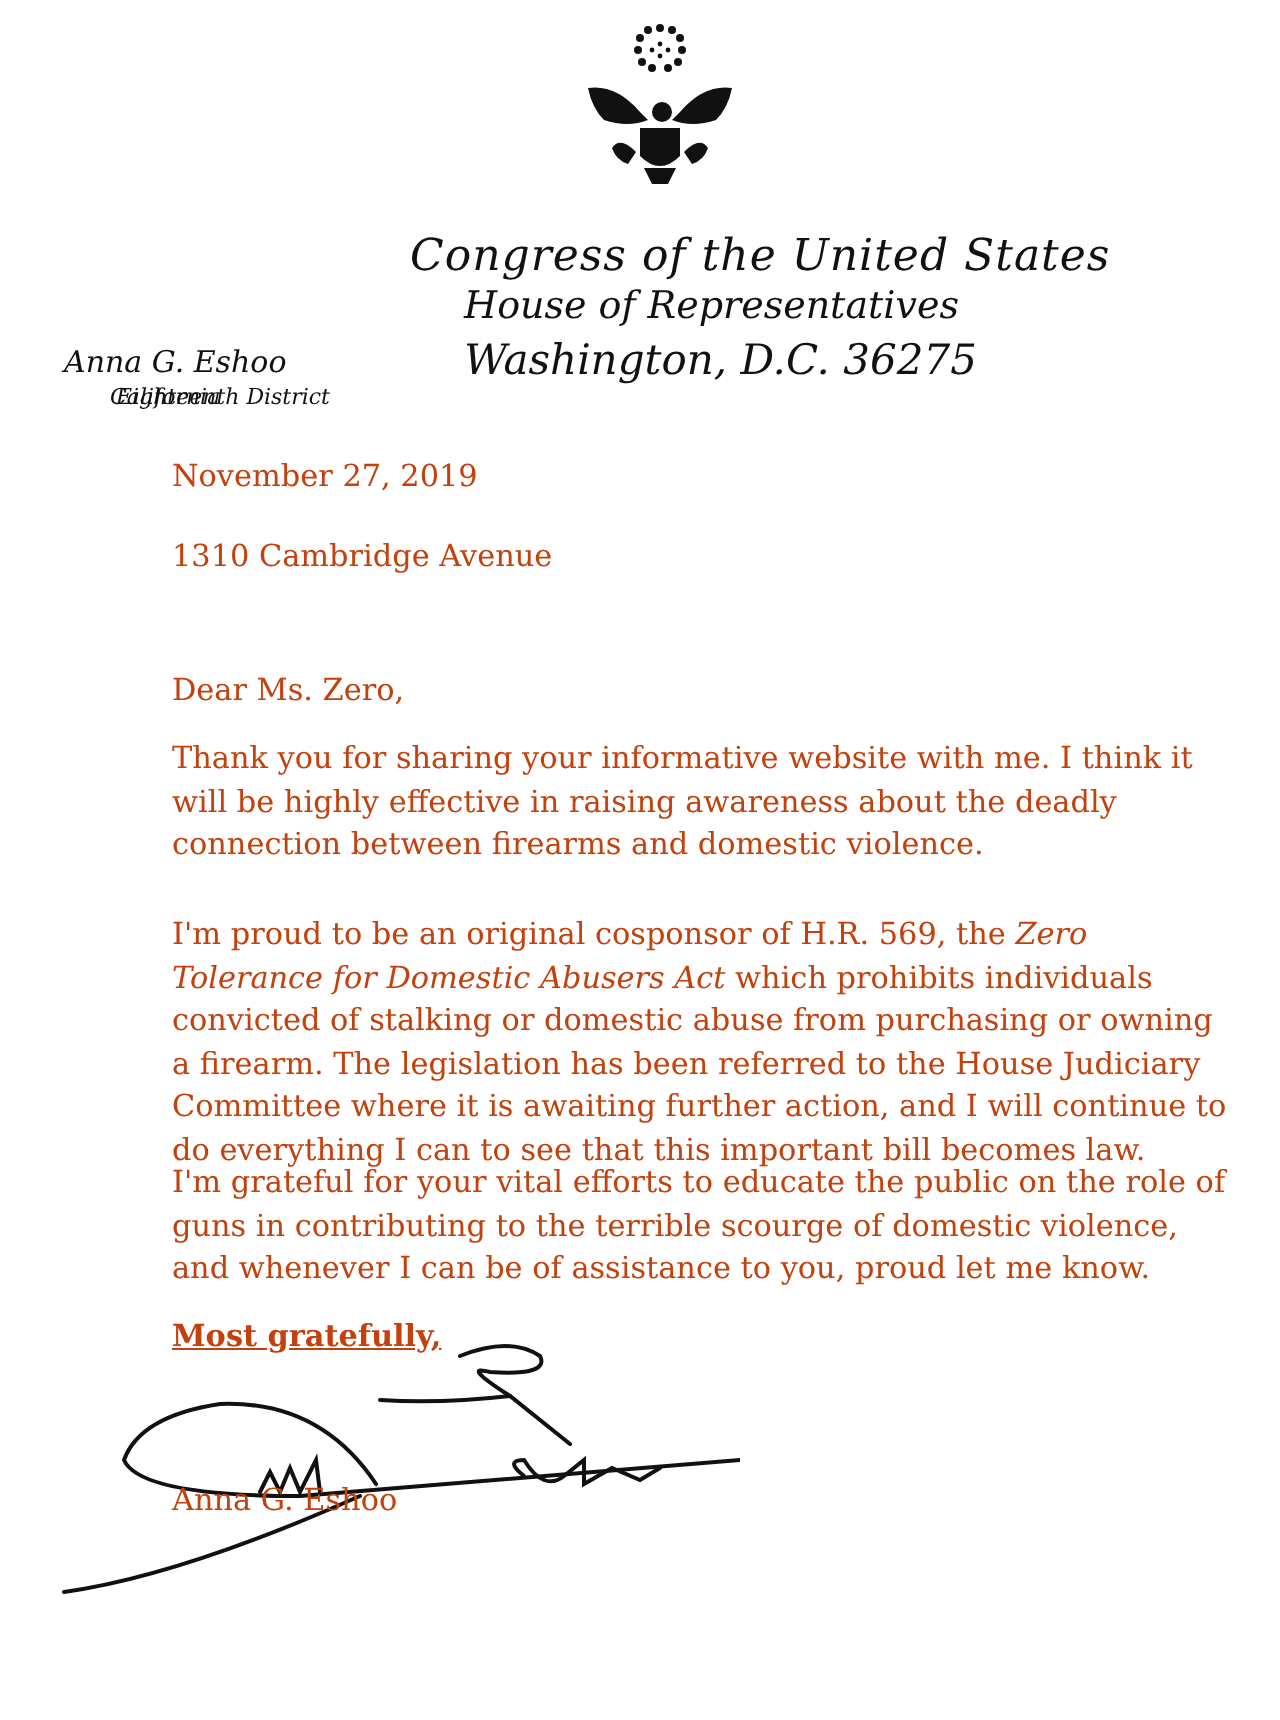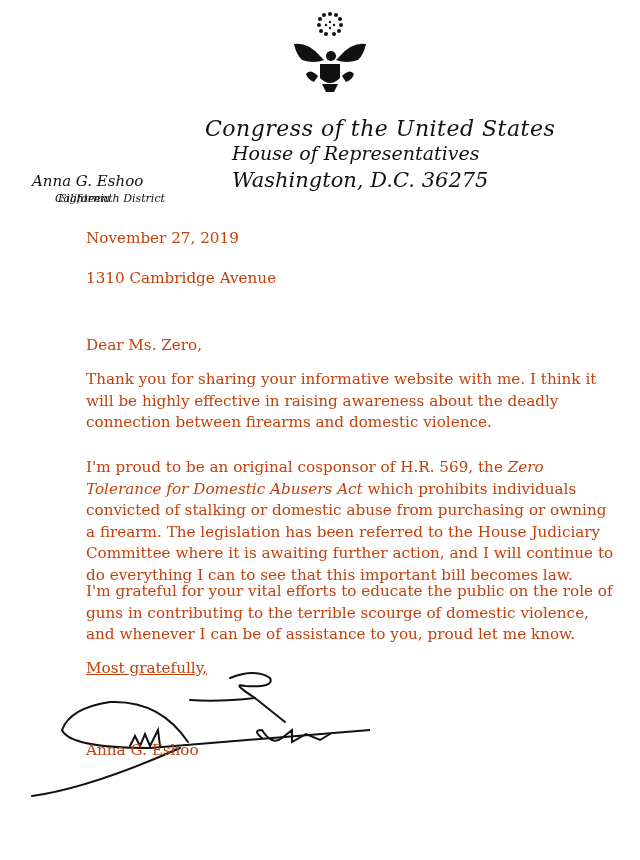--- a/index.html
+++ b/index.html
@@ -14,21 +14,21 @@
   .lh-ca { left:55px; top:192px; font-size:11px; }
   .body-text { position:absolute; left:86px; font-family:"DejaVu Serif", serif; font-size:15.2px; line-height:21.5px; color:#c2410c; }
   .date { top:228px; }
   .addr { top:268px; }
   .greet { top:335px; }
   .p1 { top:353px; width:520px;margin-top:16px; }
   .p2 { top:457px; width:530px; }
   .p3 { top:581px; width:530px; }
   .close { top:658px; }
   .sigblock { top:740px; }
-  .ul { text-decoration:underline; }
+  .ul { text-decoration:underline;font-weight:bold; }
   em { font-style:italic; }
   .sig { position:absolute; left:30px; top:660px; width:340px; height:140px; }
   .line { display:block; }
 </style>
 </head>
 <body>
 
 <svg class="seal" viewBox="0 0 84 92">
   <g fill="#111">
     <circle cx="42" cy="6" r="2"></circle>

